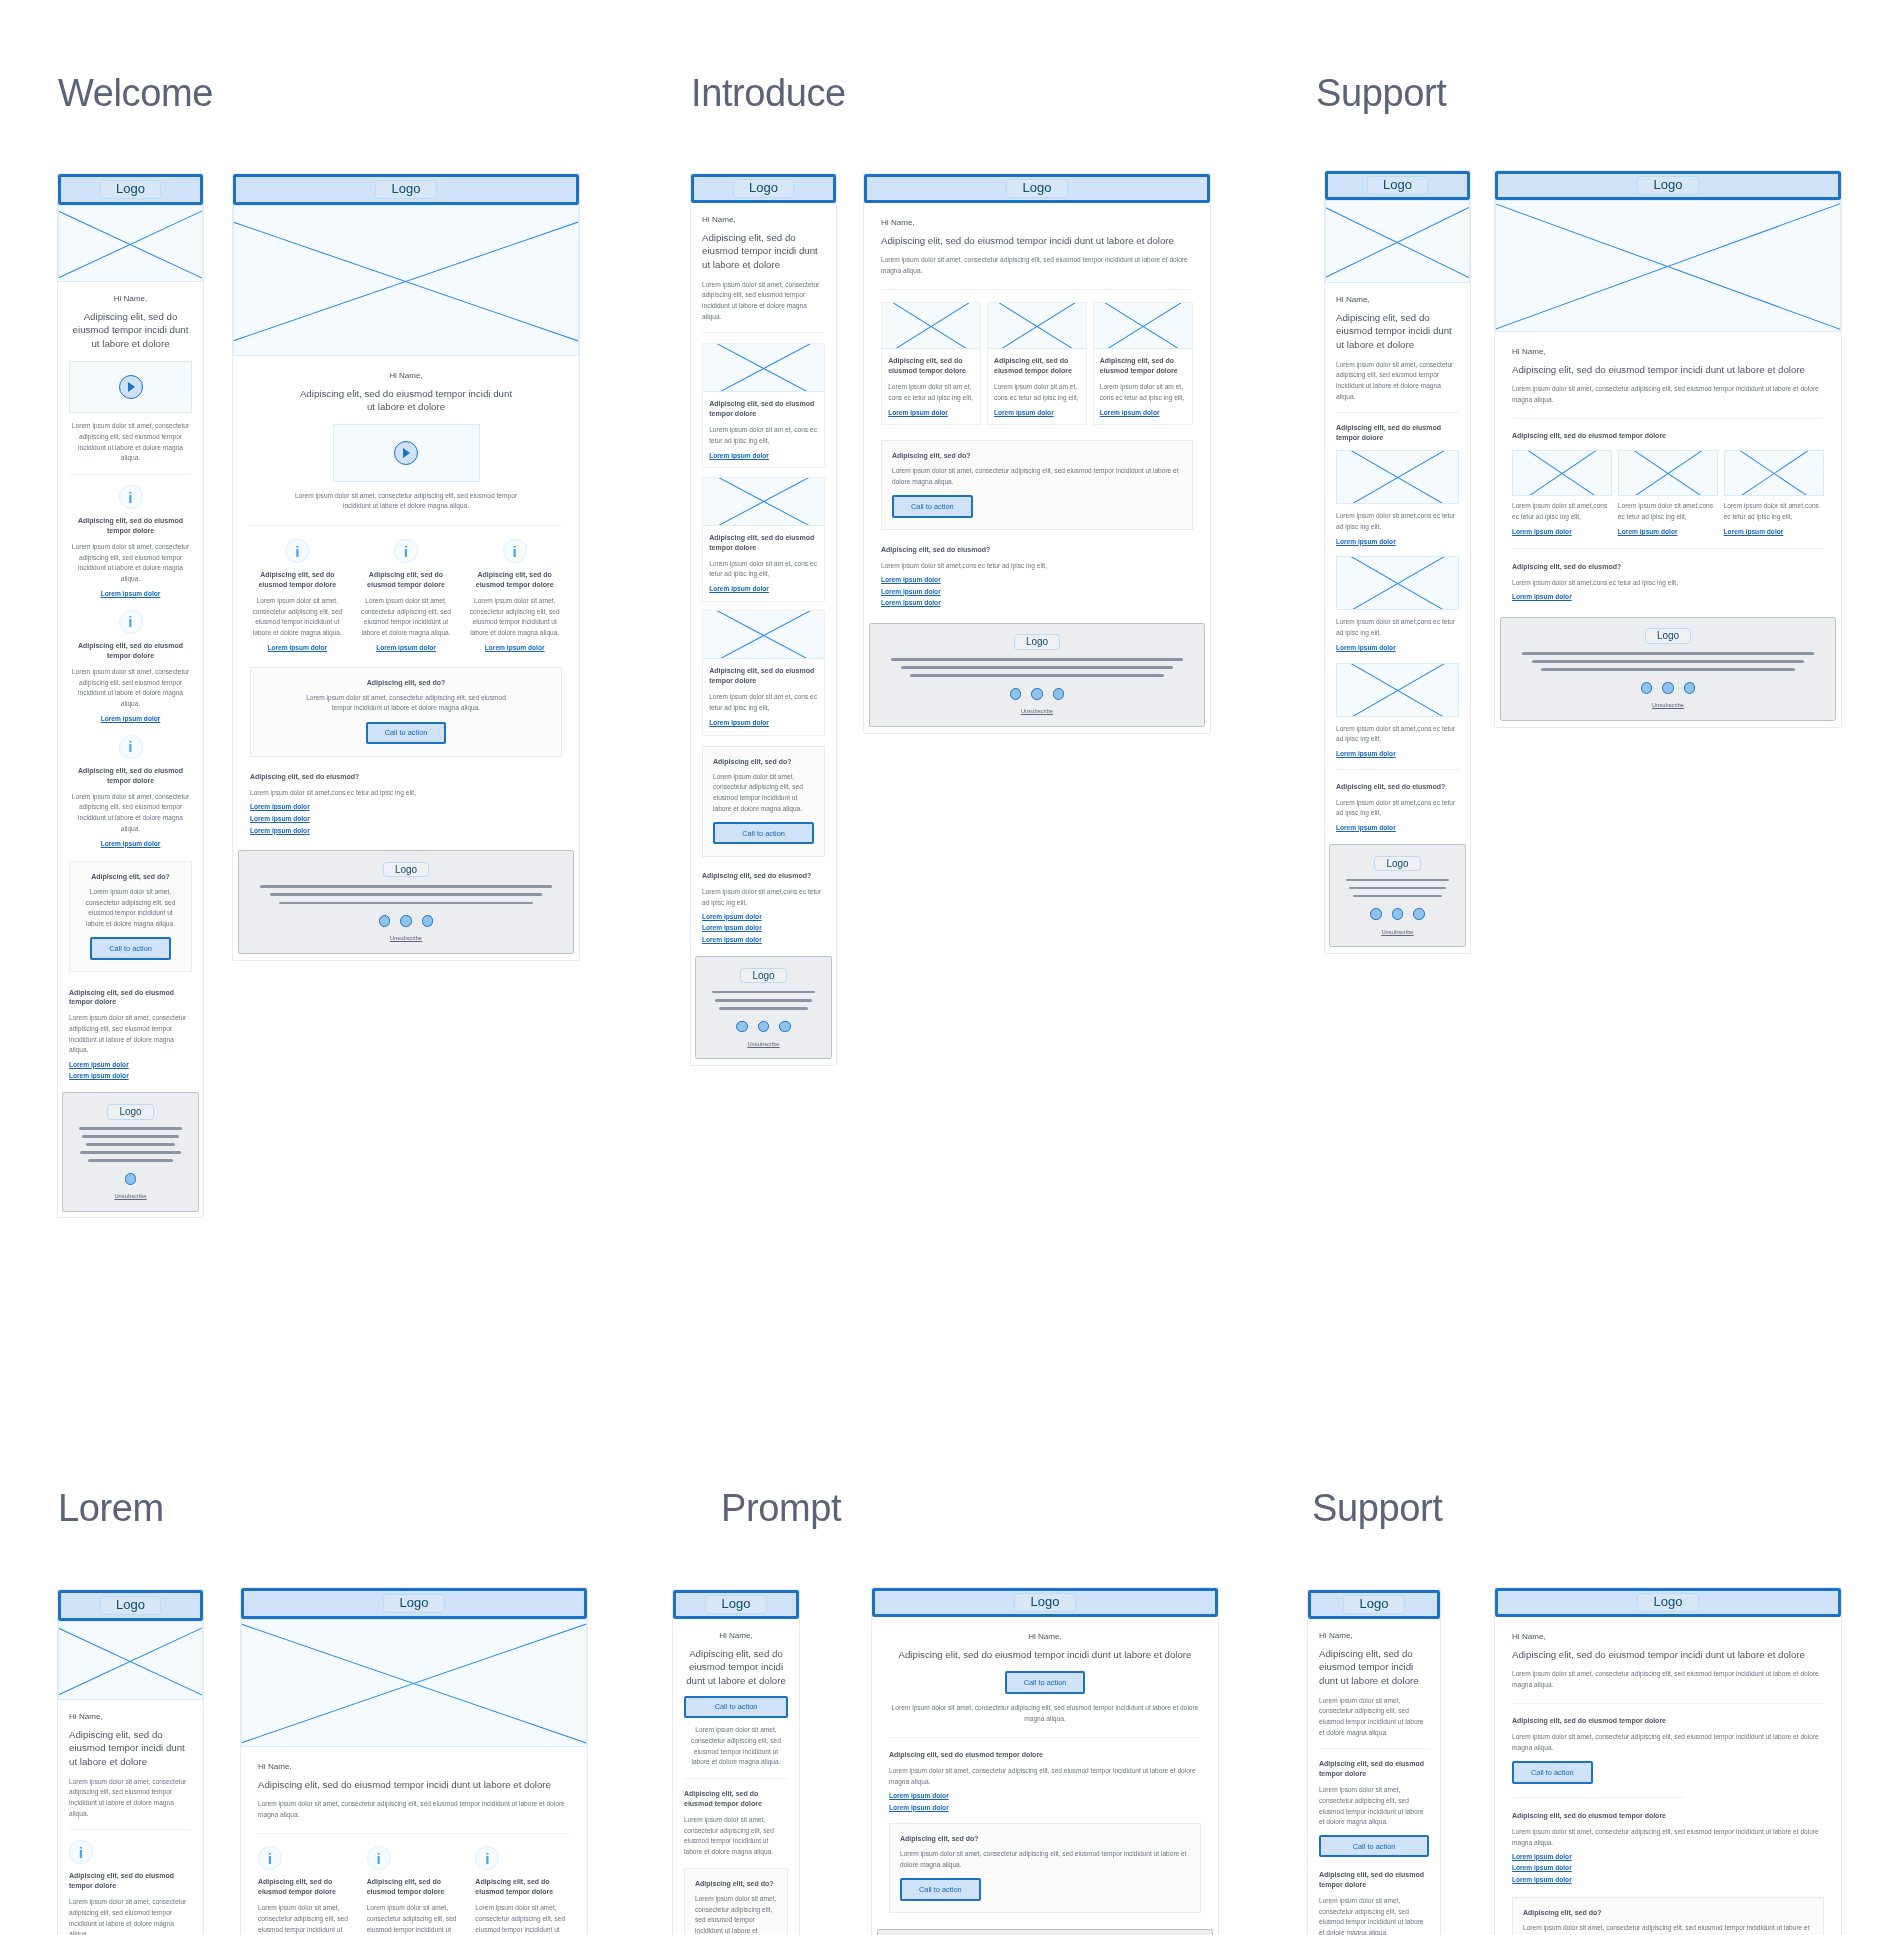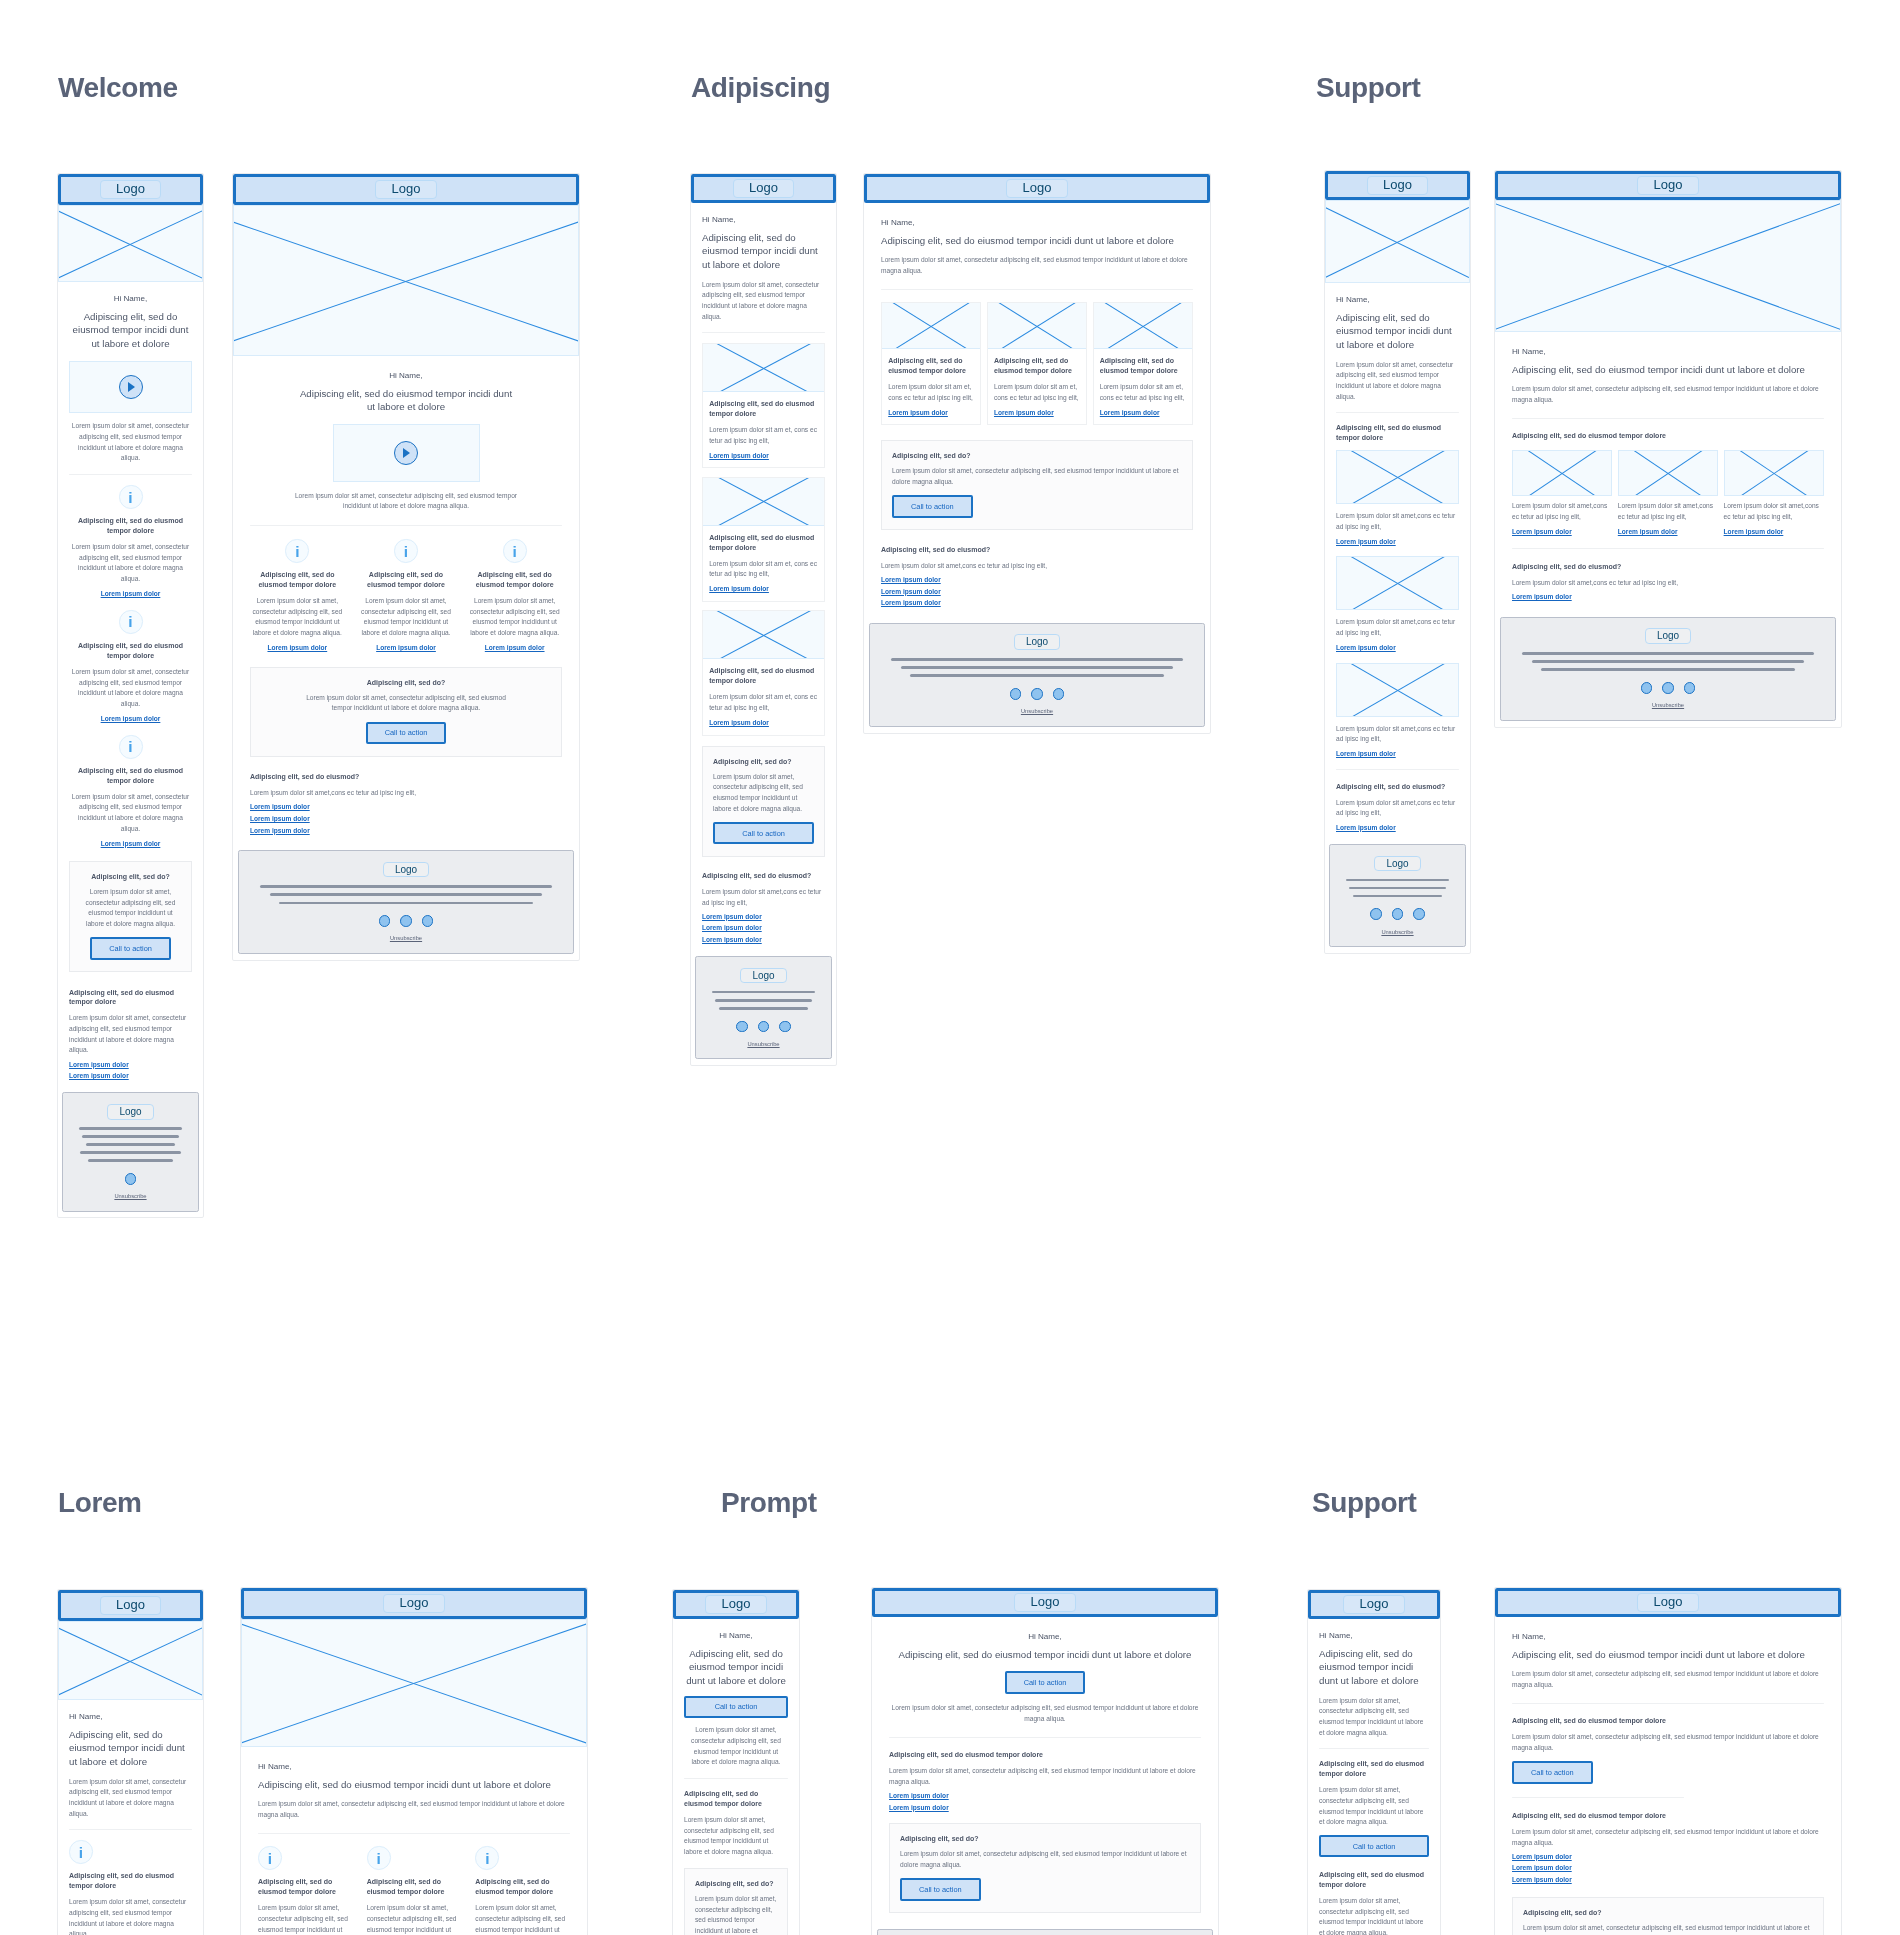--- a/index.html
+++ b/index.html
@@ -6,22 +6,22 @@
   html, body {
     width: 1901px;
     background: #ffffff;
     font-family: "Liberation Sans", sans-serif;
   }
   body { padding: 0; }
 
   .board { position: relative; width: 1901px; }
 
   .section-title {
-    font-size: 28px;
-    font-weight: bold;
+    font-size: 38px;
+    font-weight: normal;
     color: #5a6378;
     letter-spacing: -0.4px;
   }
 
   
   .frame {
     background: #ffffff;
     border: 1.5px solid #e9ebee;
     border-radius: 1.9px;
     position: relative;
@@ -284,21 +284,21 @@
           <span class="social-dot"></span>
           <span class="social-dot"></span>
           <span class="social-dot"></span>
         </div>
         <a class="unsub">Unsubscribe</a>
       </div>
     </div>
   </div>
 
   <div style="position:absolute;left:691px;top:72px;">
-    <div class="section-title">Adipiscing</div>
+    <div class="section-title">Introduce</div>
   </div>
 
   <div class="frame mobile" style="position:absolute;left:690px;top:173px;">
     <div class="hdr short">
       <span class="logo-chip">Logo</span>
     </div>
     <div class="body-pad">
       <div class="h-hi">Hi Name,</div>
       <div class="h-lead">Adipiscing elit, sed do eiusmod tempor incidi dunt ut labore et dolore</div>
       <div class="p-body">Lorem ipsum dolor sit amet, consectetur adipiscing elit, sed eiusmod tempor incididunt ut labore et dolore magna aliqua.</div>

